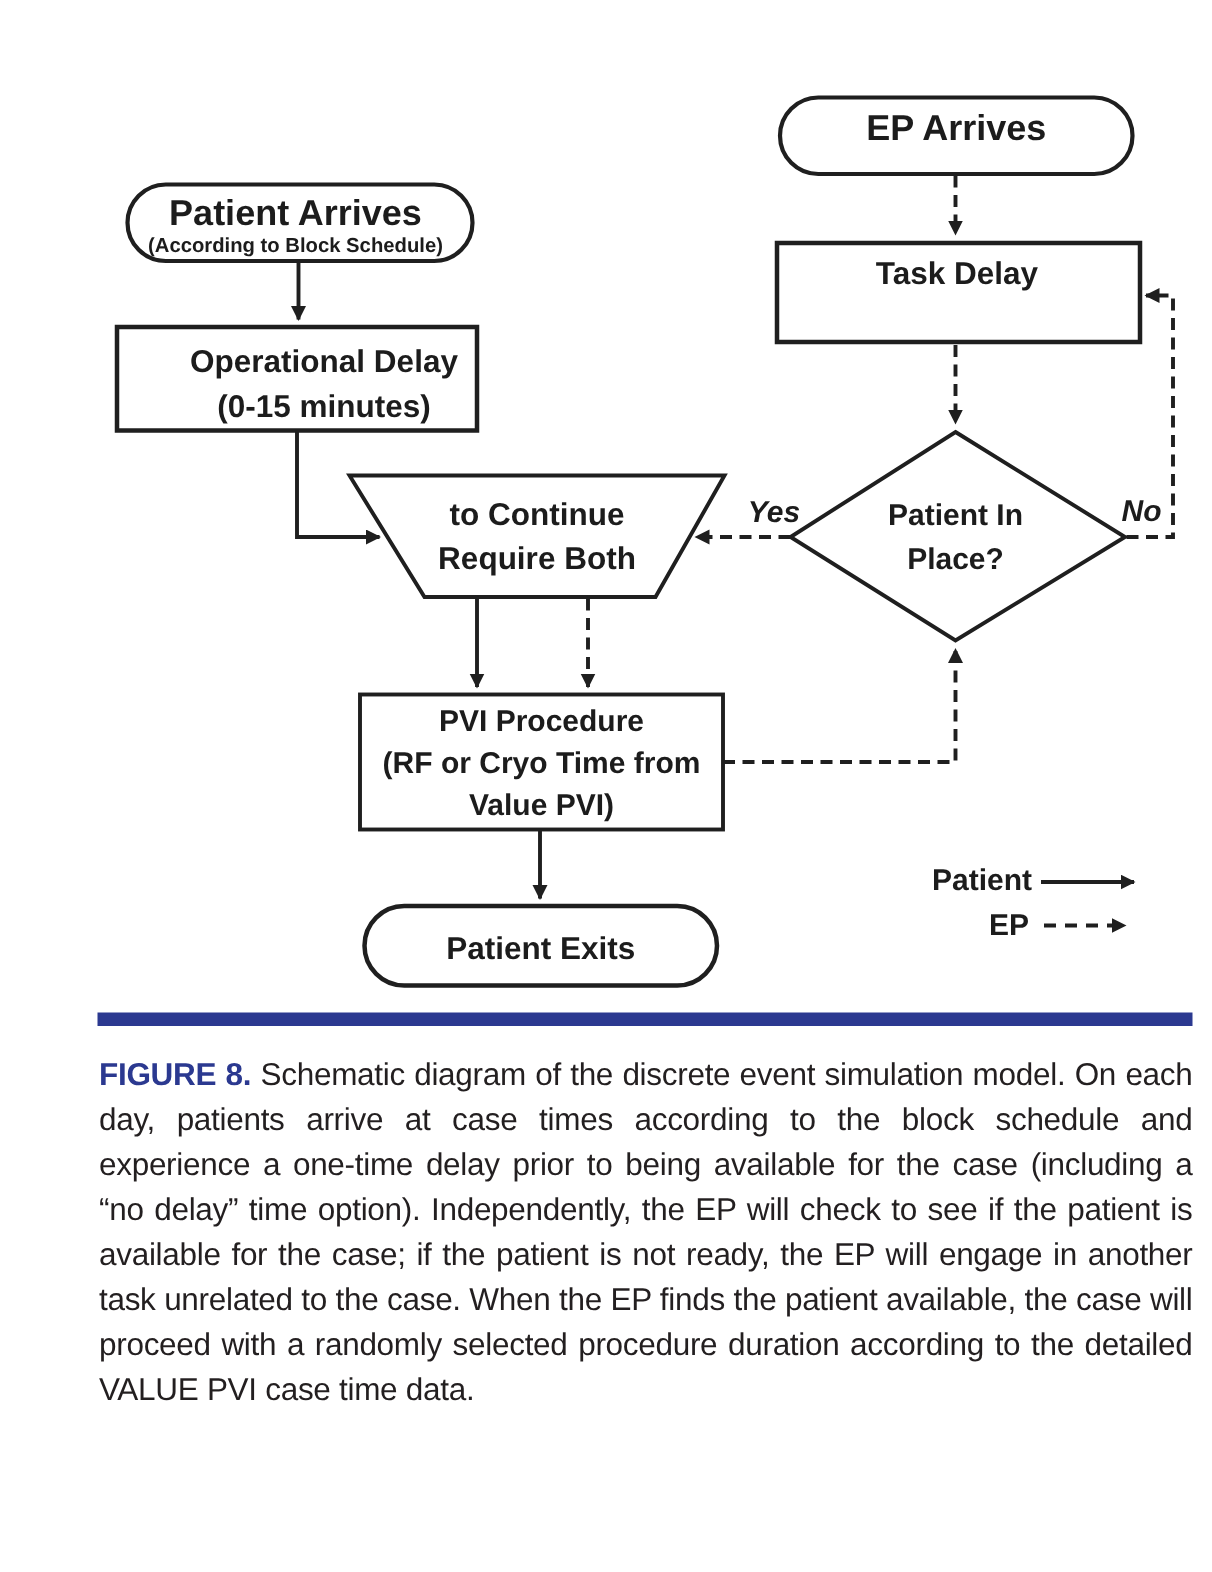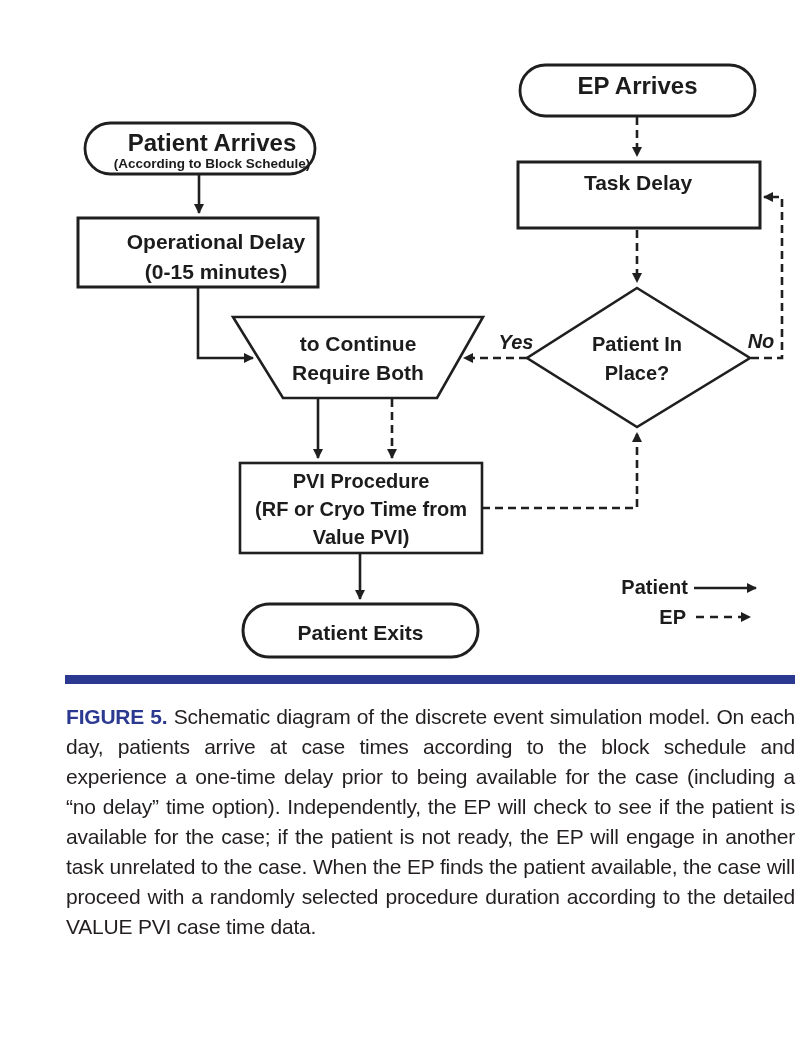--- a/index.html
+++ b/index.html
@@ -93,21 +93,21 @@
     <rect x="518" y="162" width="242" height="66" fill="#ffffff" stroke="#1f1f1f" stroke-width="3"></rect>
     <polygon points="233,317 483,317 437,398 283,398" fill="#ffffff" stroke="#1f1f1f" stroke-width="2.6"></polygon>
     <polygon points="637,288 750,358 637,427 527,358" fill="#ffffff" stroke="#1f1f1f" stroke-width="2.6"></polygon>
     <rect x="240" y="463" width="242" height="90" fill="#ffffff" stroke="#1f1f1f" stroke-width="2.6"></rect>
     <rect x="243" y="604" width="235" height="53" rx="26.5" fill="#ffffff" stroke="#1f1f1f" stroke-width="3"></rect>
 
     <path d="M694,588 H756" fill="none" stroke="#1f1f1f" stroke-width="2.6" marker-end="url(#ah)"></path>
     <path d="M696,617 H750" fill="none" stroke="#1f1f1f" stroke-width="2.6" stroke-dasharray="8 6" marker-end="url(#ah)"></path>
   </svg>
 
-  <div class="node-label" style="left:97px; top:131px; width:230px;">
+  <div class="node-label" style="left:82px; top:131px; width:230px;">
     <div class="node-title">Patient Arrives</div>
     <div class="node-sub-sm">(According to Block Schedule)</div>
   </div>
 
   <div class="node-label" style="left:78px; top:227px; width:276px;">
     <div class="node-line-lg">Operational Delay</div>
     <div class="node-line-lg">(0-15 minutes)</div>
   </div>
 
   <div class="node-label" style="left:520px; top:74px; width:235px;">
@@ -140,18 +140,18 @@
 
   <div class="branch-label" style="left:494px; top:331px; width:44px;">Yes</div>
   <div class="branch-label" style="left:741px; top:330px; width:40px;">No</div>
 
   <div class="legend-label" style="left:590px; top:576px; width:98px;">Patient</div>
   <div class="legend-label" style="left:590px; top:606px; width:96px;">EP</div>
 
   <div id="divider-bar"></div>
 
   <div id="caption">
-    <span class="cap-label">FIGURE 5.</span>
+    <span class="cap-label">FIGURE 8.</span>
     <span> </span>
     <span class="cap-text">Schematic diagram of the discrete event simulation model. On each day, patients arrive at case times according to the block schedule and experience a one-time delay prior to being available for the case (including a “no delay” time option). Independently, the EP will check to see if the patient is available for the case; if the patient is not ready, the EP will engage in another task unrelated to the case. When the EP finds the patient available, the case will proceed with a randomly selected procedure duration according to the detailed VALUE PVI case time data.</span>
   </div>
 
 </div>
 
 </body></html>

